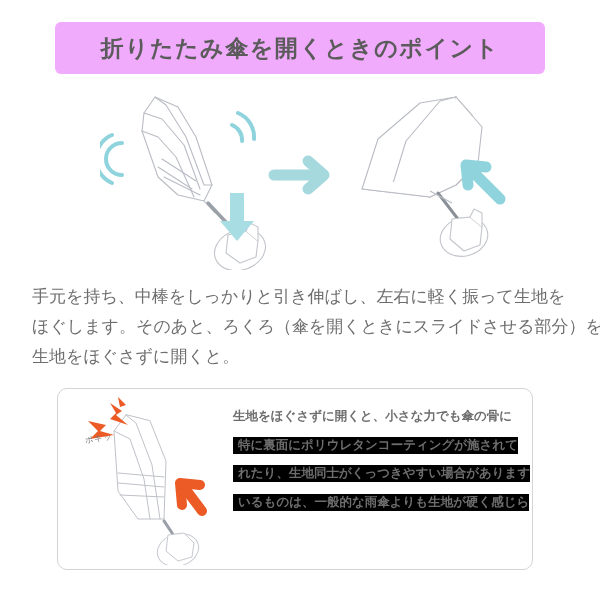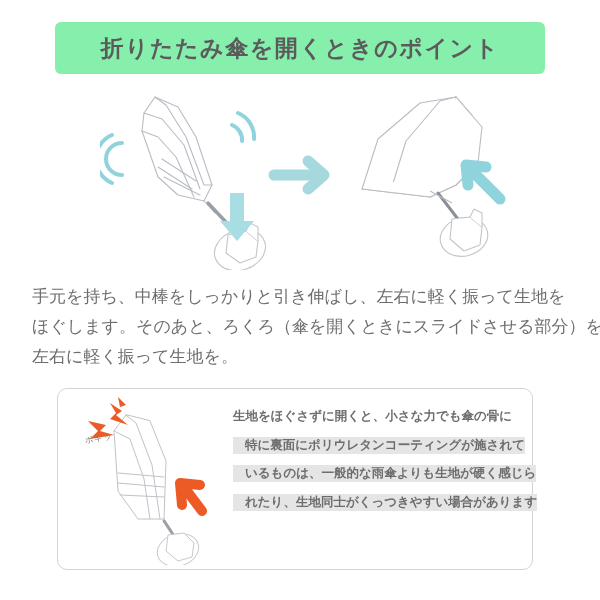--- a/index.html
+++ b/index.html
@@ -15,21 +15,21 @@
     position: relative;
   }
 
   
   .header-banner {
     position: absolute;
     left: 55px;
     top: 22px;
     width: 490px;
     height: 52px;
-    background: #86efac;
+    background: #f0abfc;
     border-radius: 6px;
     display: flex;
     align-items: center;
     justify-content: center;
     box-sizing: border-box;
   }
   .header-title {
     font-size: 23px;
     font-weight: bold;
     color: #5b5b5b;
@@ -108,22 +108,22 @@
     font-size: 12.5px;
     line-height: 28.5px;
     color: #6d6d6d;
     font-weight: bold;
   }
   .note-text .nline {
     white-space: nowrap;
     display: block;
   }
   .note-text .nline .hl {
-    background: #e5e5e5;
-    padding: 1px 0 2px 12px;
+    background: #000000;
+    padding: 1px 0 2px 5px;
     box-decoration-break: clone;
     -webkit-box-decoration-break: clone;
   }
   .sfx-label {
     position: absolute;
     left: 84px;
     top: 432px;
     font-size: 8px;
     color: #7a7a7a;
     transform: rotate(-8deg);
@@ -213,21 +213,21 @@
         <line x1="140" y1="114" x2="108" y2="82"></line>
         <polyline points="108,100 106,80 126,82"></polyline>
       </g>
     </svg>
   </div>
 </div>
 
 <div class="body-text">
   <div class="line">手元を持ち、中棒をしっかりと引き伸ばし、左右に軽く振って生地を</div>
   <div class="line">ほぐします。そのあと、ろくろ（傘を開くときにスライドさせる部分）を</div>
-  <div class="line">左右に軽く振って生地を。</div>
+  <div class="line">生地をほぐさずに開くと。</div>
 </div>
 
 <div class="note-box">
 
   <div class="note-illus">
     <svg viewBox="0 0 145 170" width="145" height="170" aria-hidden="true">
 
       <g fill="#ffffff" stroke="#bfc2c8" stroke-width="1" stroke-linejoin="round" stroke-linecap="round">
         <path d="M46 20 L34 36 L38 96 L58 124 L84 124 L86 66 L70 26 Z"></path>
         <path d="M46 20 L56 28 L72 70 L80 124"></path>
@@ -256,16 +256,16 @@
         <polyline points="102,110 100,88 120,90"></polyline>
       </g>
     </svg>
   </div>
 
   <div class="sfx-label" style="position:absolute;left:27px;top:44px;">ポキッ</div>
 
   <div class="note-text">
     <span class="nline"><span>生地をほぐさずに開くと、小さな力でも傘の骨に</span></span>
     <span class="nline"><span class="hl">特に裏面にポリウレタンコーティングが施されて</span></span>
+    <span class="nline"><span class="hl">れたり、生地同士がくっつきやすい場合があります</span></span>
     <span class="nline"><span class="hl">いるものは、一般的な雨傘よりも生地が硬く感じら</span></span>
-    <span class="nline"><span class="hl">れたり、生地同士がくっつきやすい場合があります</span></span>
   </div>
 </div>
 
 </body></html>

